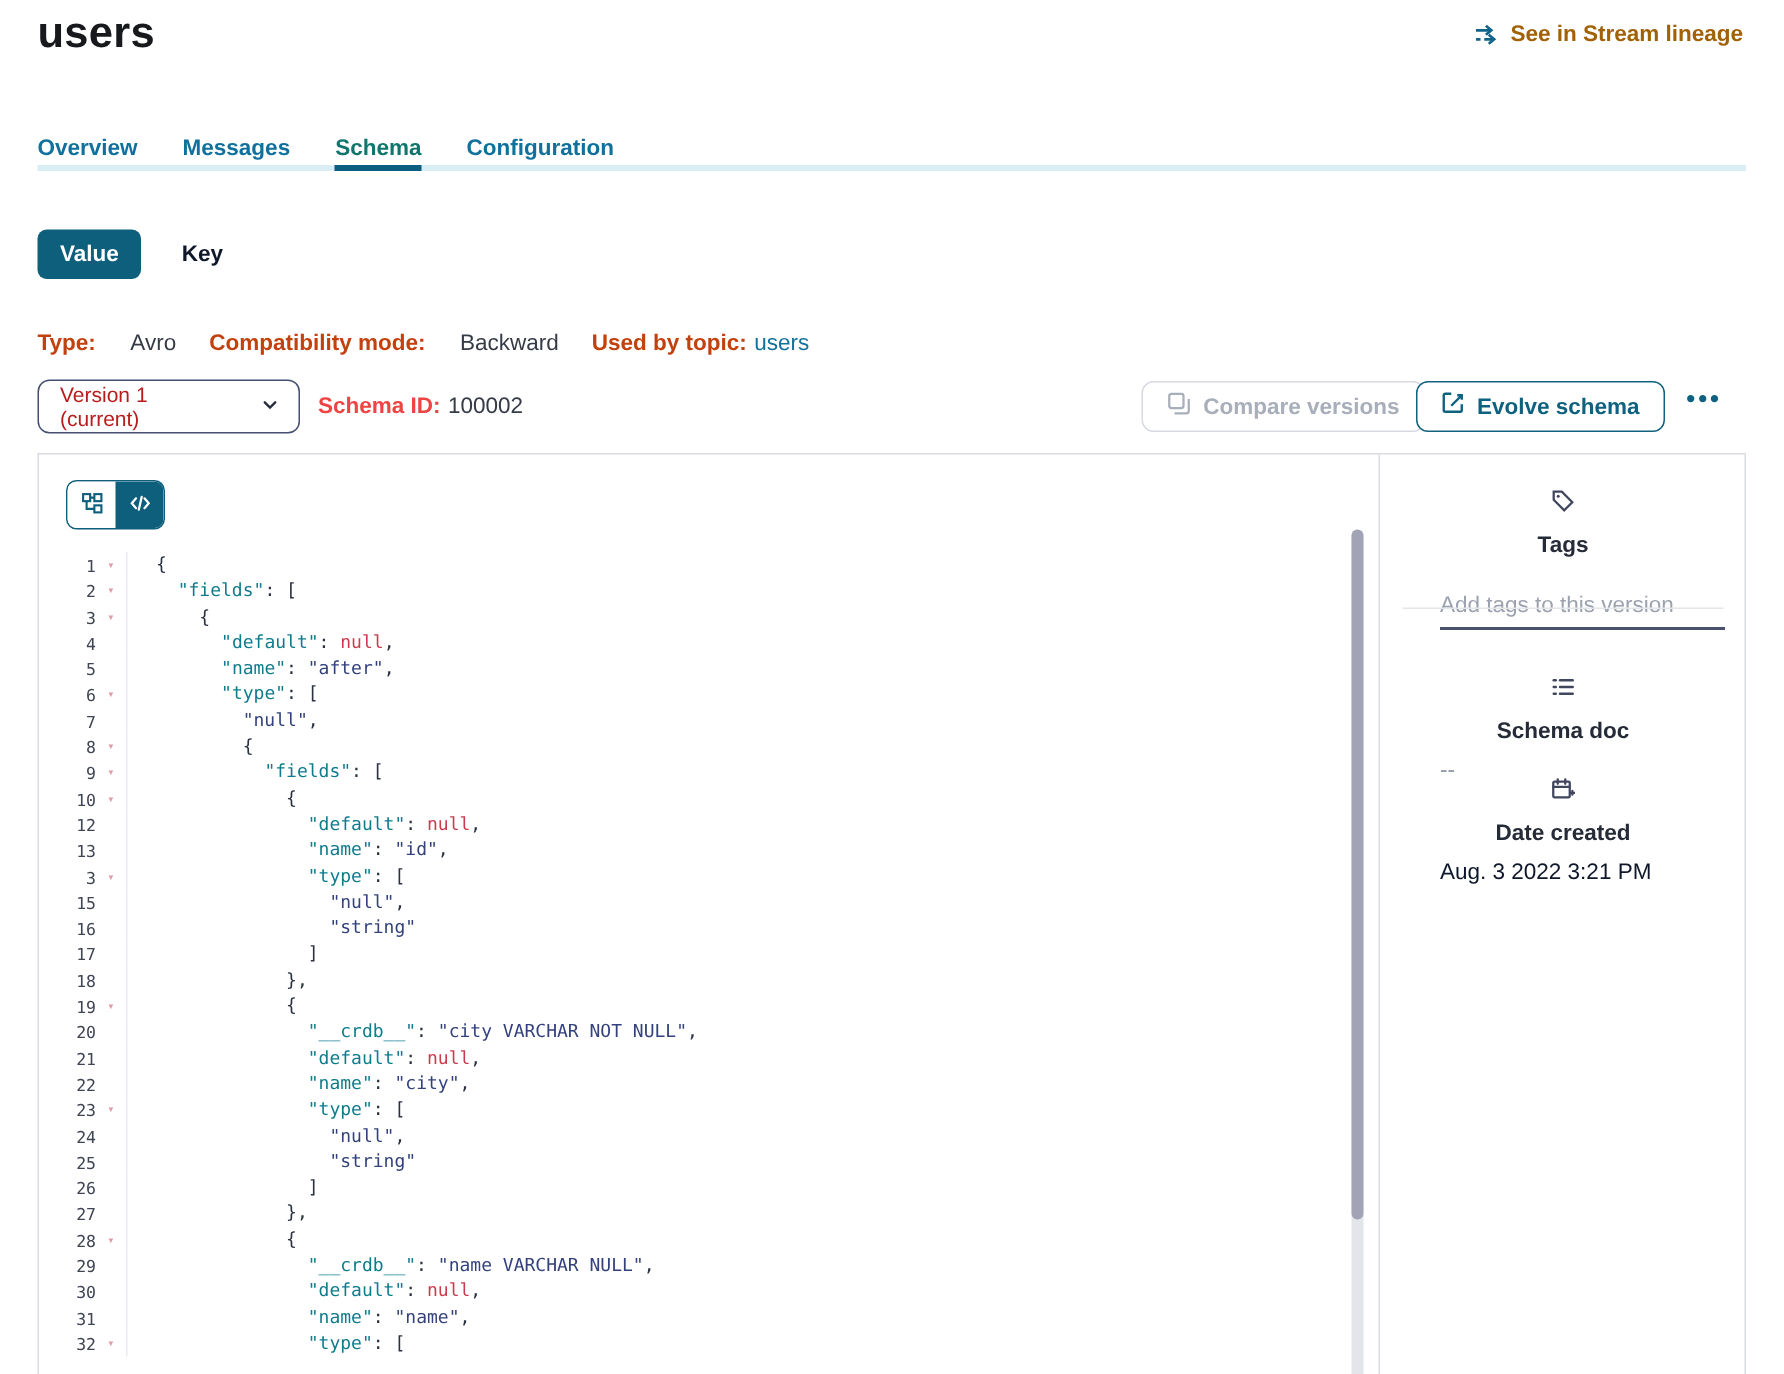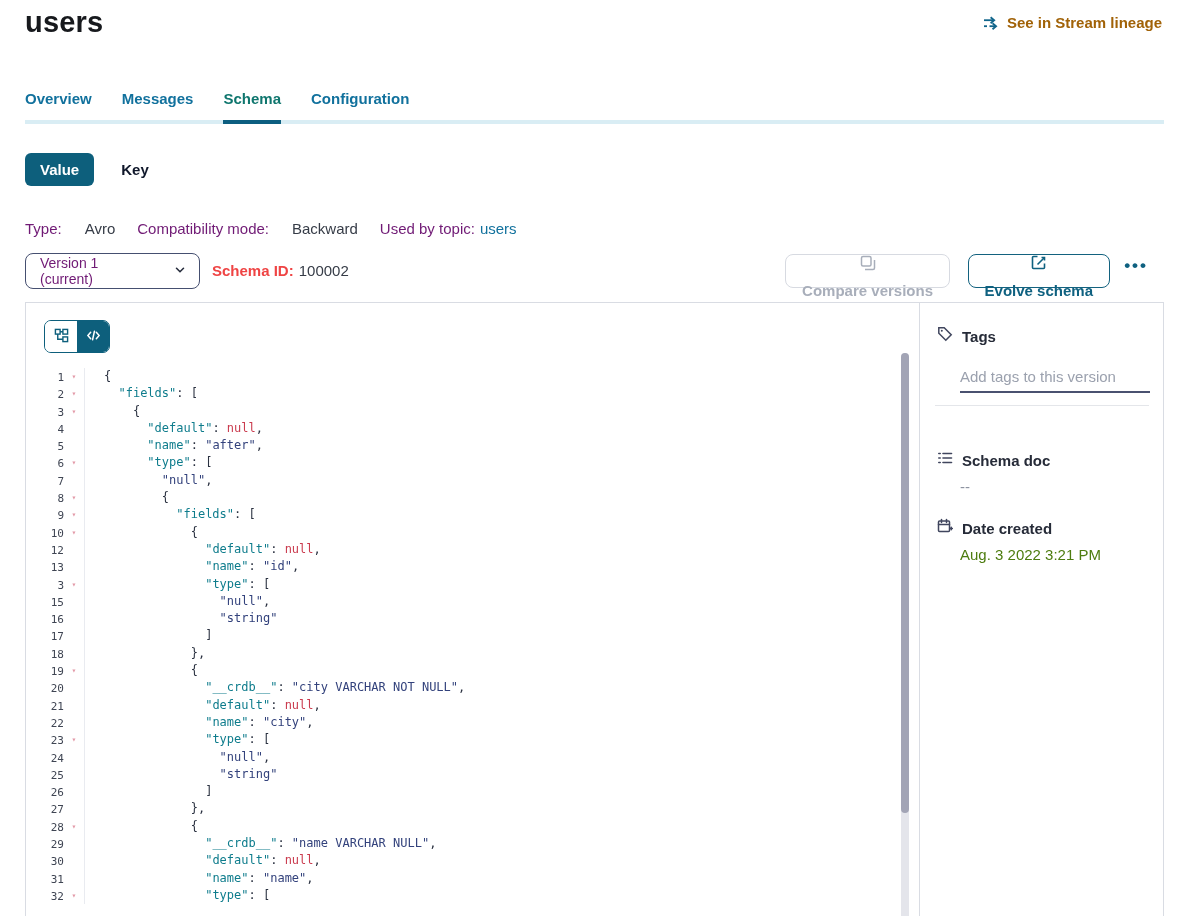--- a/index.html
+++ b/index.html
@@ -9,50 +9,50 @@
   
   .page-title { position:absolute; left:25px; top:6px; font-size:29px; font-weight:700;
     color:#17191d; letter-spacing:.2px; }
   .lineage-link { position:absolute; top:14px; right:27px; display:flex; align-items:center;
     gap:7px; color:#a16207; font-size:15px; font-weight:700; cursor:pointer; }
   .lineage-link svg { display:block; }
 
   
   .tabs { position:absolute; left:25px; right:25px; top:90px; }
   .tab-row { display:flex; gap:30px; }
-  .tab { font-size:15px; font-weight:600; color:#11719d; padding-bottom:13px; cursor:pointer; }
+  .tab { font-size:15px; font-weight:600; color:#11719d; padding-bottom:3px; cursor:pointer; }
   .tab.active { color:#0f766e; position:relative; }
   .tab.active::after { content:""; position:absolute; left:0; right:0; bottom:-4px; height:4px;
     background:#0c5e80; }
   .tab-bar { height:4px; background:#d9edf4; }
 
   
   .seg { position:absolute; left:25px; top:153px; display:flex; align-items:center; }
   .seg-value { background:#0d5f7c; color:#fff; font-size:15px; font-weight:600;
     border:none; border-radius:6px; padding:8px 15px; cursor:pointer; }
   .seg-key { color:#0f172a; font-size:15px; font-weight:600; background:none; border:none;
     margin-left:27px; cursor:pointer; }
 
   
   .meta { position:absolute; left:25px; top:220px; font-size:15px; display:flex; gap:22px; }
-  .meta b { color:#701a75; font-weight:400; }
+  .meta b { color:#c2410c; font-weight:700; }
   .meta span.v { color:#363c47; margin-left:23px; }
   .meta .link { color:#11719d; margin-left:5px; cursor:pointer; }
 
   
   .version-row { position:absolute; left:25px; right:25px; top:253px; height:36px; }
   .version-select { position:absolute; left:0; top:0; width:175px; height:36px;
     border:1px solid #454f70; border-radius:8px; display:flex; align-items:center;
-    padding:0 12px 0 14px; font-size:14px; color:#701a75; cursor:pointer; background:#fff;gap:21px; }
+    padding:0 12px 0 14px; font-size:14px; color:#b91c1c; cursor:pointer; background:#fff;gap:21px; }
   .version-select .lbl { flex:1; }
   .schema-id { position:absolute; left:187px; top:9px; font-size:15px; }
   .schema-id b { color:#ef4444; }
   .schema-id span { color:#363c47; margin-left:5px; }
   .btn { display:inline-flex; align-items:center; gap:8px; height:34px; border-radius:8px;
-    font-size:15px; font-weight:600; padding:0 16px; background:#fff;flex-direction:column; }
+    font-size:15px; font-weight:600; padding:0 16px; background:#fff; }
   .btn-compare { position:absolute; right:214px; top:1px; border:1px solid #d7dae1;
     color:#a8aeba; cursor:default; }
   .btn-evolve { position:absolute; right:54px; top:1px; border:1px solid #13627f;
     color:#0f6180; cursor:pointer; }
   .btn-more { position:absolute; right:16px; top:3px; border:none; color:#0f6180;
     font-size:17px; font-weight:700; letter-spacing:2px; background:none; cursor:pointer; }
 
   
   .panel { position:absolute; left:25px; top:302px; width:1139px; height:620px;
     border:1px solid #d9dce3; border-bottom:none; background:#fff; }
@@ -79,33 +79,33 @@
   .tk-s { color:#33427c; }
   .tk-n { color:#ca3b4e; }
 
   
   .sb-track { position:absolute; right:10px; top:50px; width:8px; bottom:0;
     background:#e4e5eb; border-radius:4px; }
   .sb-thumb { position:absolute; left:0; top:0; width:8px; height:460px;
     background:#a2a4b5; border-radius:4px; cursor:grab; }
 
   
-  .side-sec-head { display:flex; align-items:flex-end; gap:9px; font-size:15px; font-weight:700;
-    color:#262b38; }
+  .side-sec-head { display:flex; align-items:center; gap:9px; font-size:15px; font-weight:700;
+    color:#262b38;flex-direction:column; }
   .side-sec-head svg { flex:none; color:#40465e; }
   .sec-tags { position:absolute; left:17px; right:16px; top:23px; }
   .tags-input { display:block; border:none; border-bottom:2px solid #4a5170; width:190px;
     margin:21px 0 0 23px; font-size:15px; color:#30363f; padding:2px 0 6px 0; outline:none;
     font-family:"Liberation Sans", sans-serif; }
   .tags-input::placeholder { color:#9ba1ae; }
   .side-divider { position:absolute; left:15px; right:14px; top:102px; height:1px; background:#e4e6ea; }
   .sec-doc { position:absolute; left:17px; right:16px; top:147px; }
   .sec-val { margin:9px 0 0 23px; font-size:15px; }
   .val-muted { color:#8d93a0; }
-  .val-dark { color:#4d7c0f; }
+  .val-dark { color:#0f172a; }
   .sec-date { position:absolute; left:17px; right:16px; top:215px; }
 </style>
 </head>
 <body>
 
 <h1 class="page-title">users</h1>
 
 <a class="lineage-link">
   <span>
     <svg width="17" height="14" viewBox="0 0 17 14" fill="none" stroke="#10658b" stroke-width="1.8">

